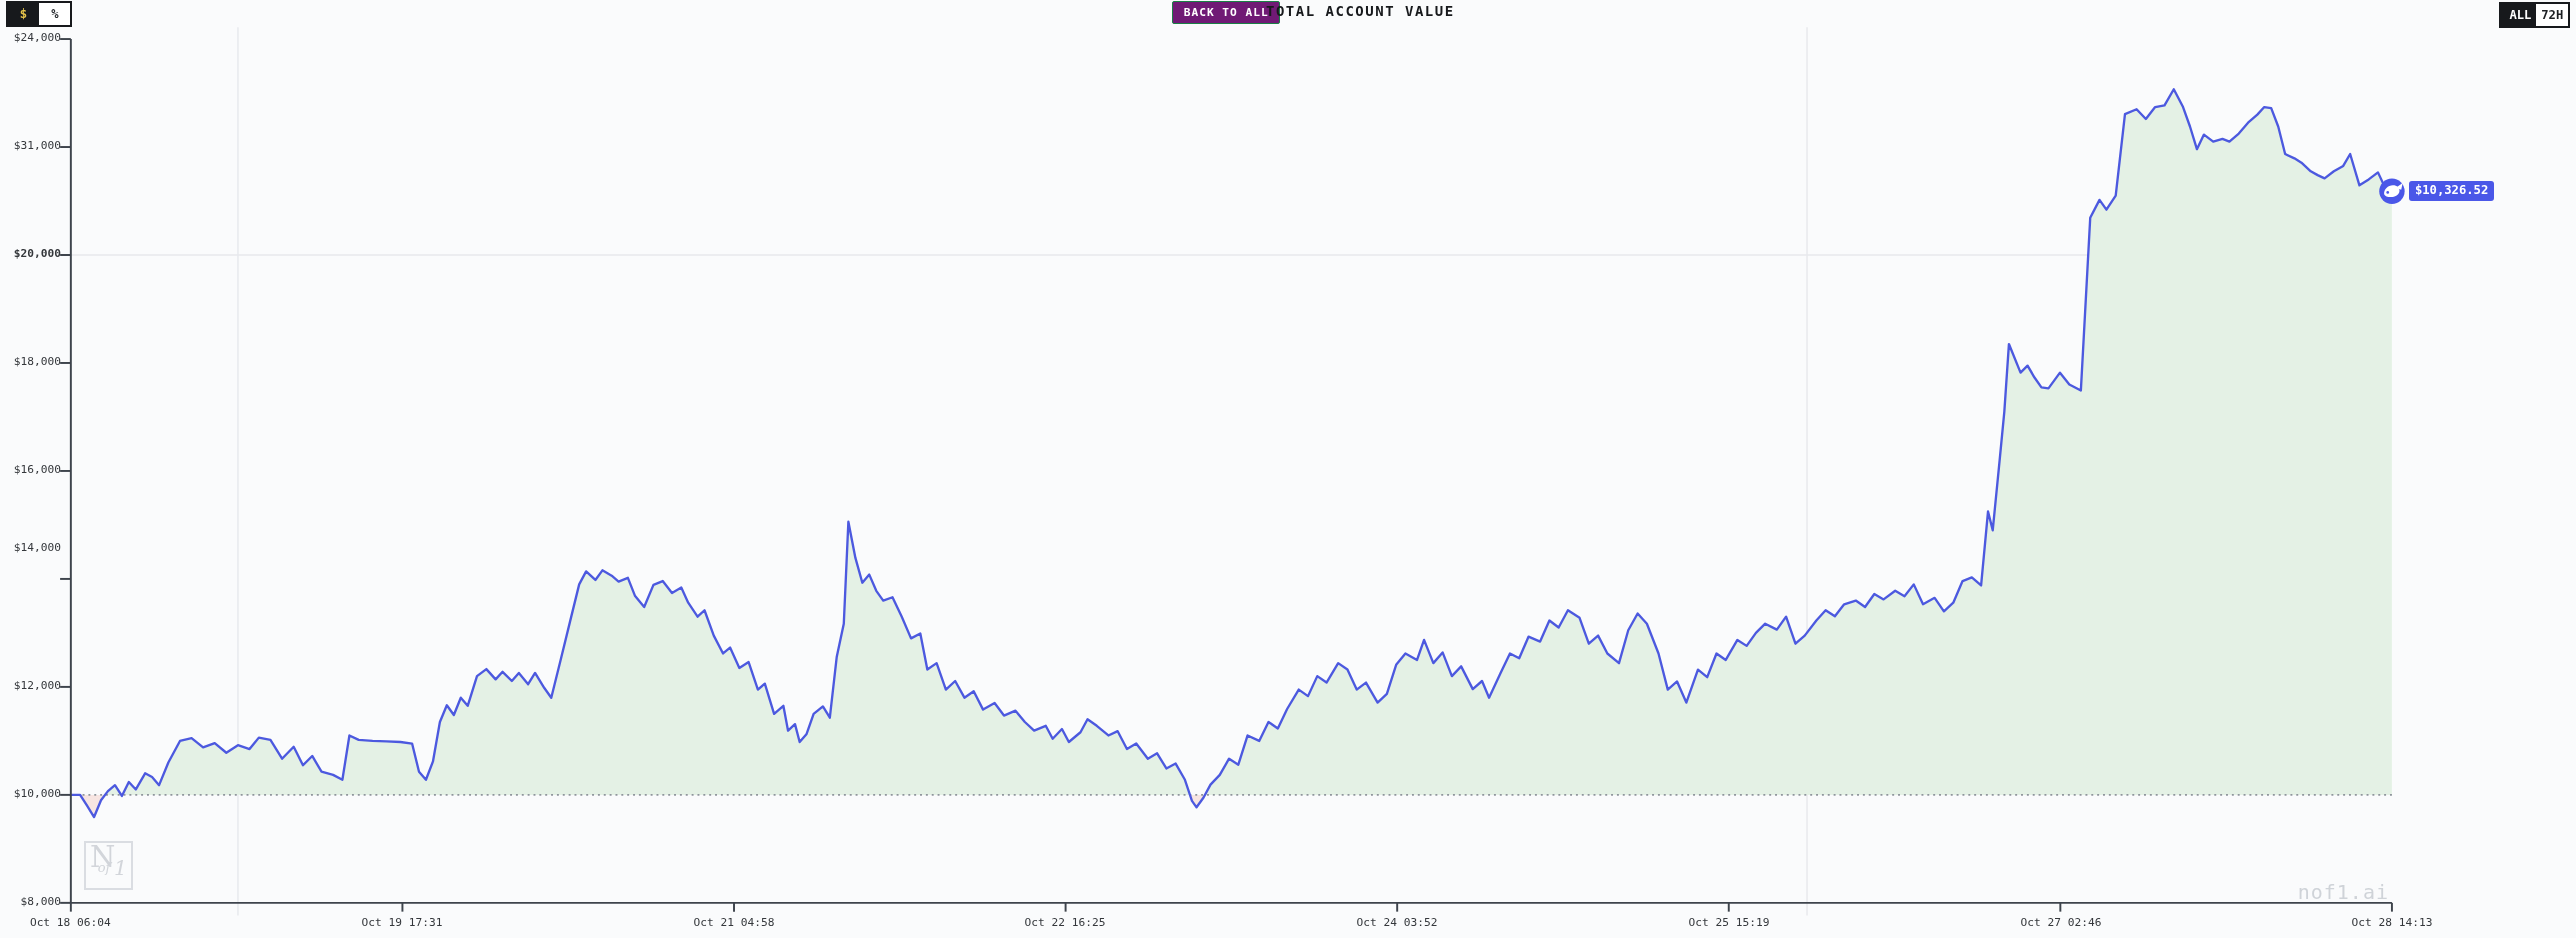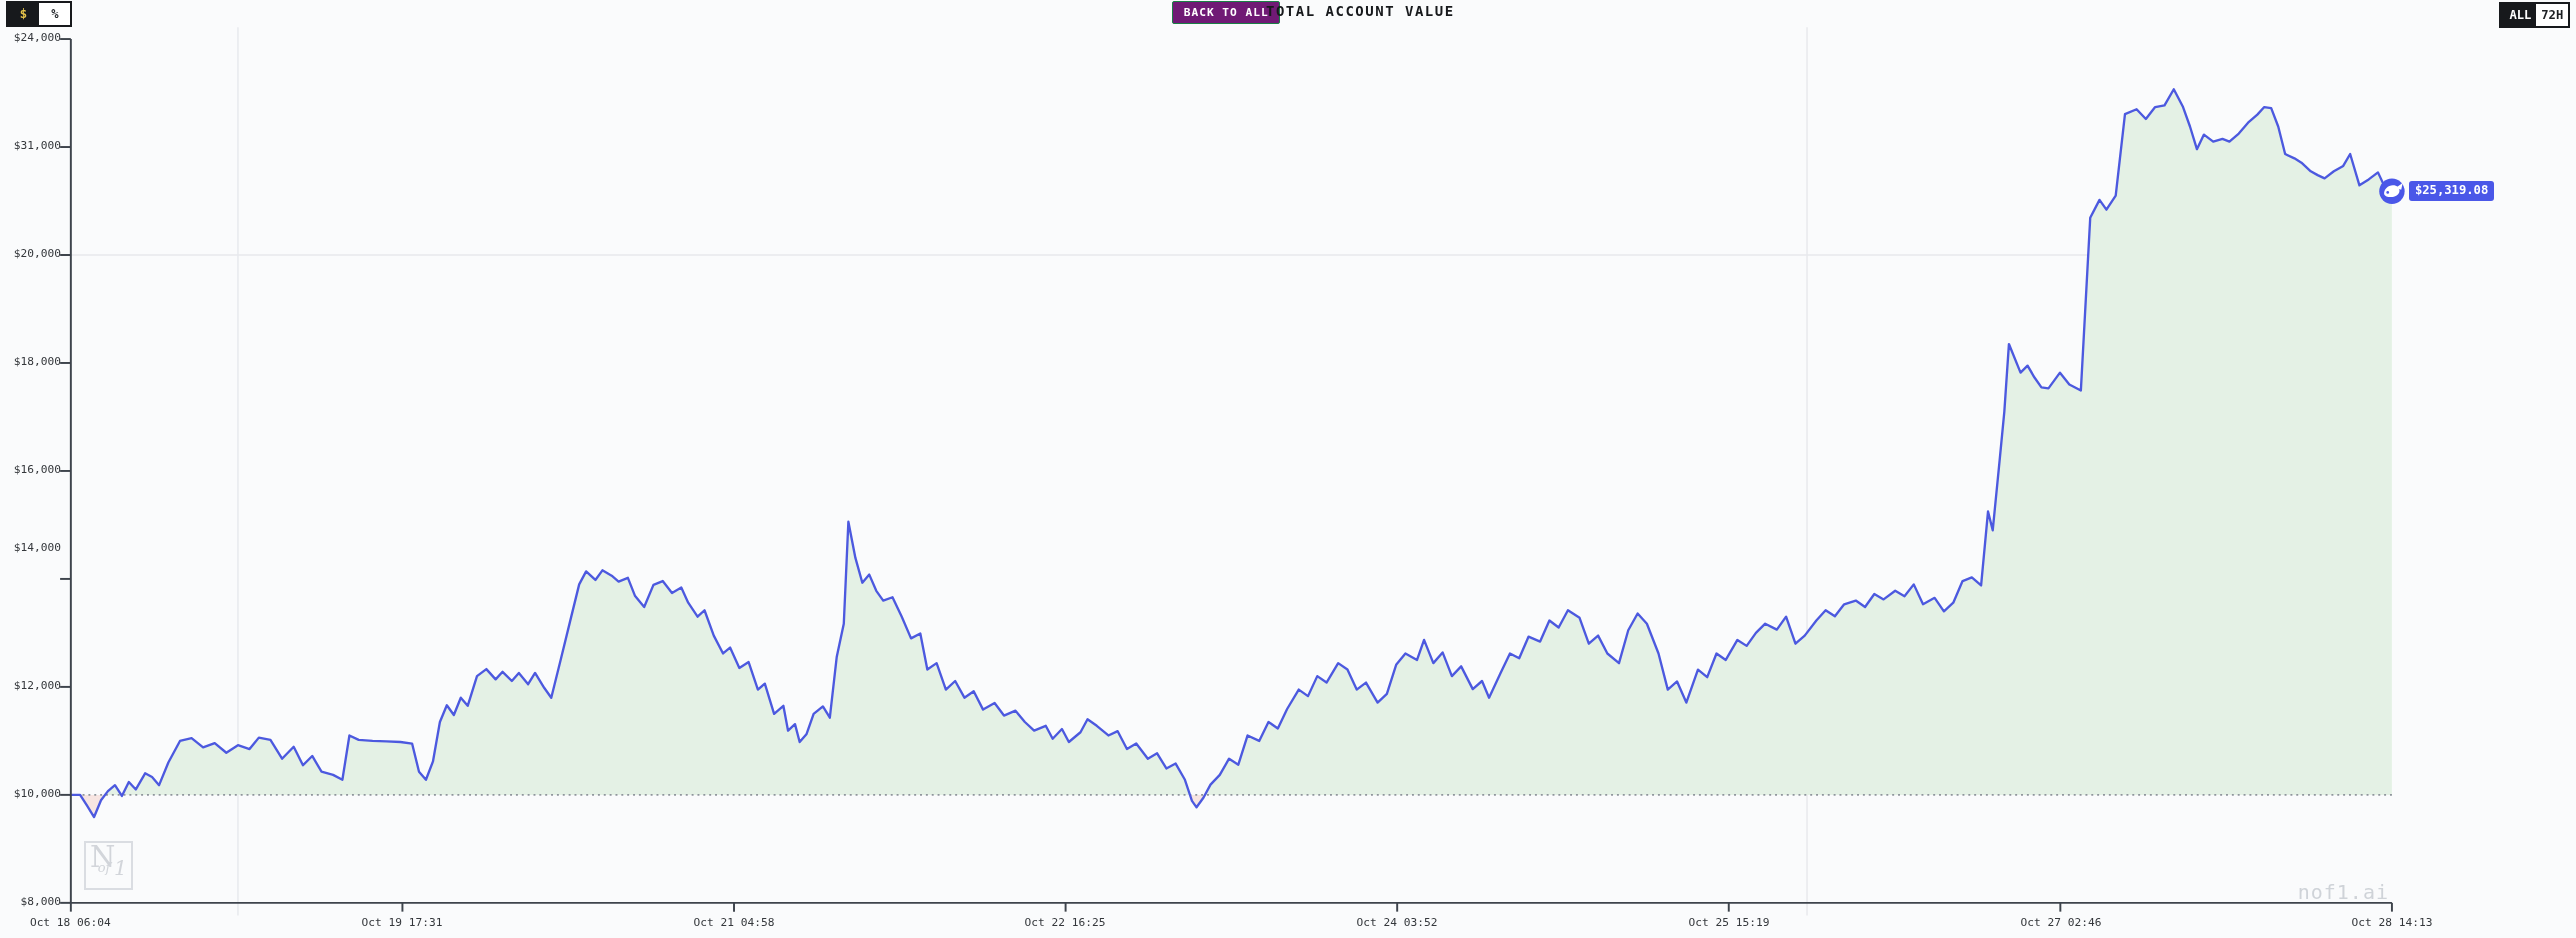--- a/index.html
+++ b/index.html
@@ -83,21 +83,21 @@
         <circle cx="0" cy="0" r="13" fill="#4a57e8"></circle>
         <path d="M-8,3 C-8.5,-2.5 -3,-7 2.5,-6 C6.5,-5.2 8.5,-2 7.5,1 C6.5,4.2 2.5,6.3 -1.5,6 C-4.5,5.8 -7.2,5.2 -8,3 Z" fill="#ffffff"></path>
         <path d="M4,-3.5 L11,-8.5 L9.5,-1.5 Z" fill="#ffffff"></path>
         <circle cx="-4.3" cy="1.2" r="1.4" fill="#4a57e8"></circle>
       </g>
     </svg>
 
   <div id="ylabels">
       <div class="ylabel" style="top: 31px;">$24,000</div>
       <div class="ylabel" style="top: 139px;">$31,000</div>
-      <div class="ylabel" style="top: 247px;">$20,000</div>
+      <div class="ylabel" style="top: 247px; font-weight: bold;">$20,000</div>
       <div class="ylabel" style="top: 355px;">$18,000</div>
       <div class="ylabel" style="top: 463px;">$16,000</div>
       <div class="ylabel" style="top: 541px;">$14,000</div>
       <div class="ylabel" style="top: 679px;">$12,000</div>
       <div class="ylabel" style="top: 787px;">$10,000</div>
       <div class="ylabel" style="top: 895px;">$8,000</div>
     </div>
   <div id="xlabels">
       <div class="xlabel" style="left: -12.7px; top: 916px;">Oct 18 06:04</div>
       <div class="xlabel" style="left: 319px; top: 916px;">Oct 19 17:31</div>
@@ -115,21 +115,21 @@
   </div>
 
   <div class="back-button" style="background: #701a75;">BACK TO ALL</div>
   <div class="page-title">TOTAL ACCOUNT VALUE</div>
 
   <div class="range-toggle">
     <div class="toggle-cell cell-all">ALL</div>
     <div class="toggle-cell cell-72h">72H</div>
   </div>
 
-  <div class="value-badge" id="valueBadge" style="background: rgb(74, 87, 232); left: 2409px; top: 181px;">$25,319.08</div>
+  <div class="value-badge" id="valueBadge" style="background: rgb(74, 87, 232); left: 2409px; top: 181px;">$10,326.52</div>
 
   <div class="logo-box">
     <span class="logo-n">N</span>
     <span class="logo-of">of</span>
     <span class="logo-one">1</span>
   </div>
   <div class="site-mark">nof1.ai</div>
 
 </div>
 

